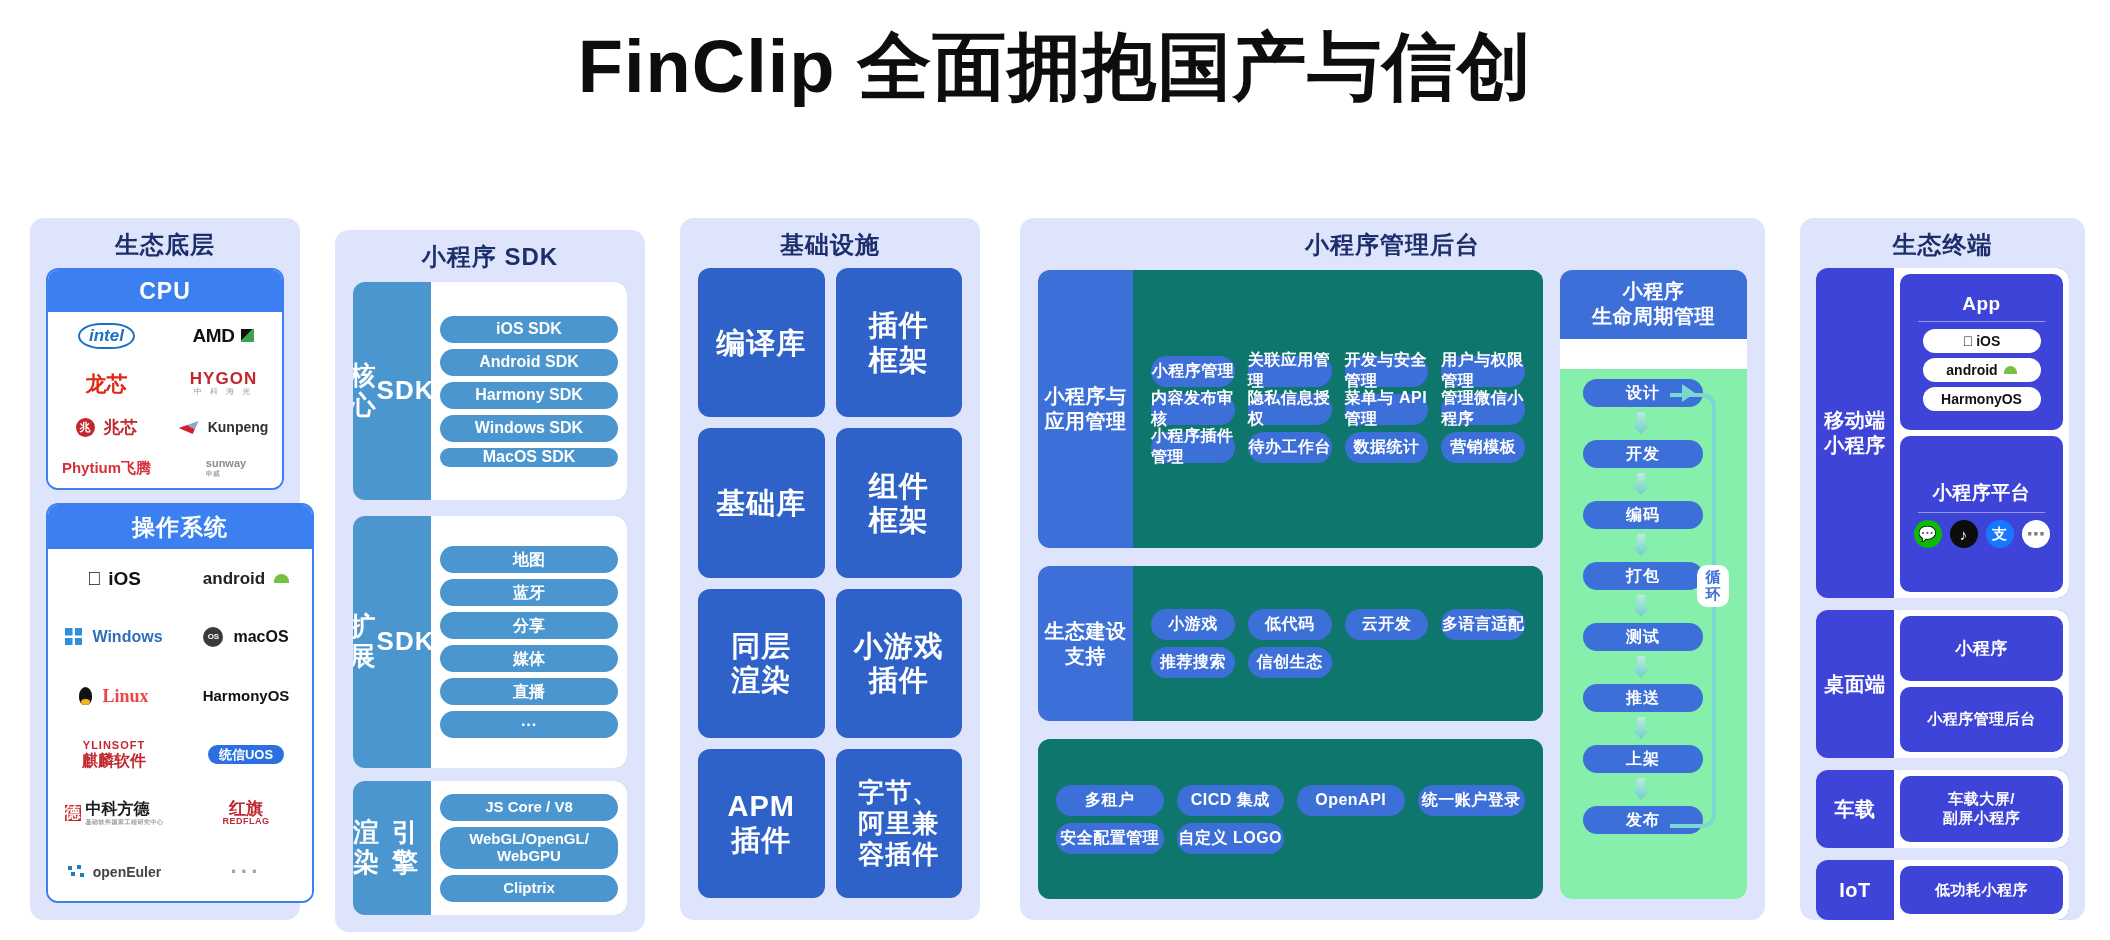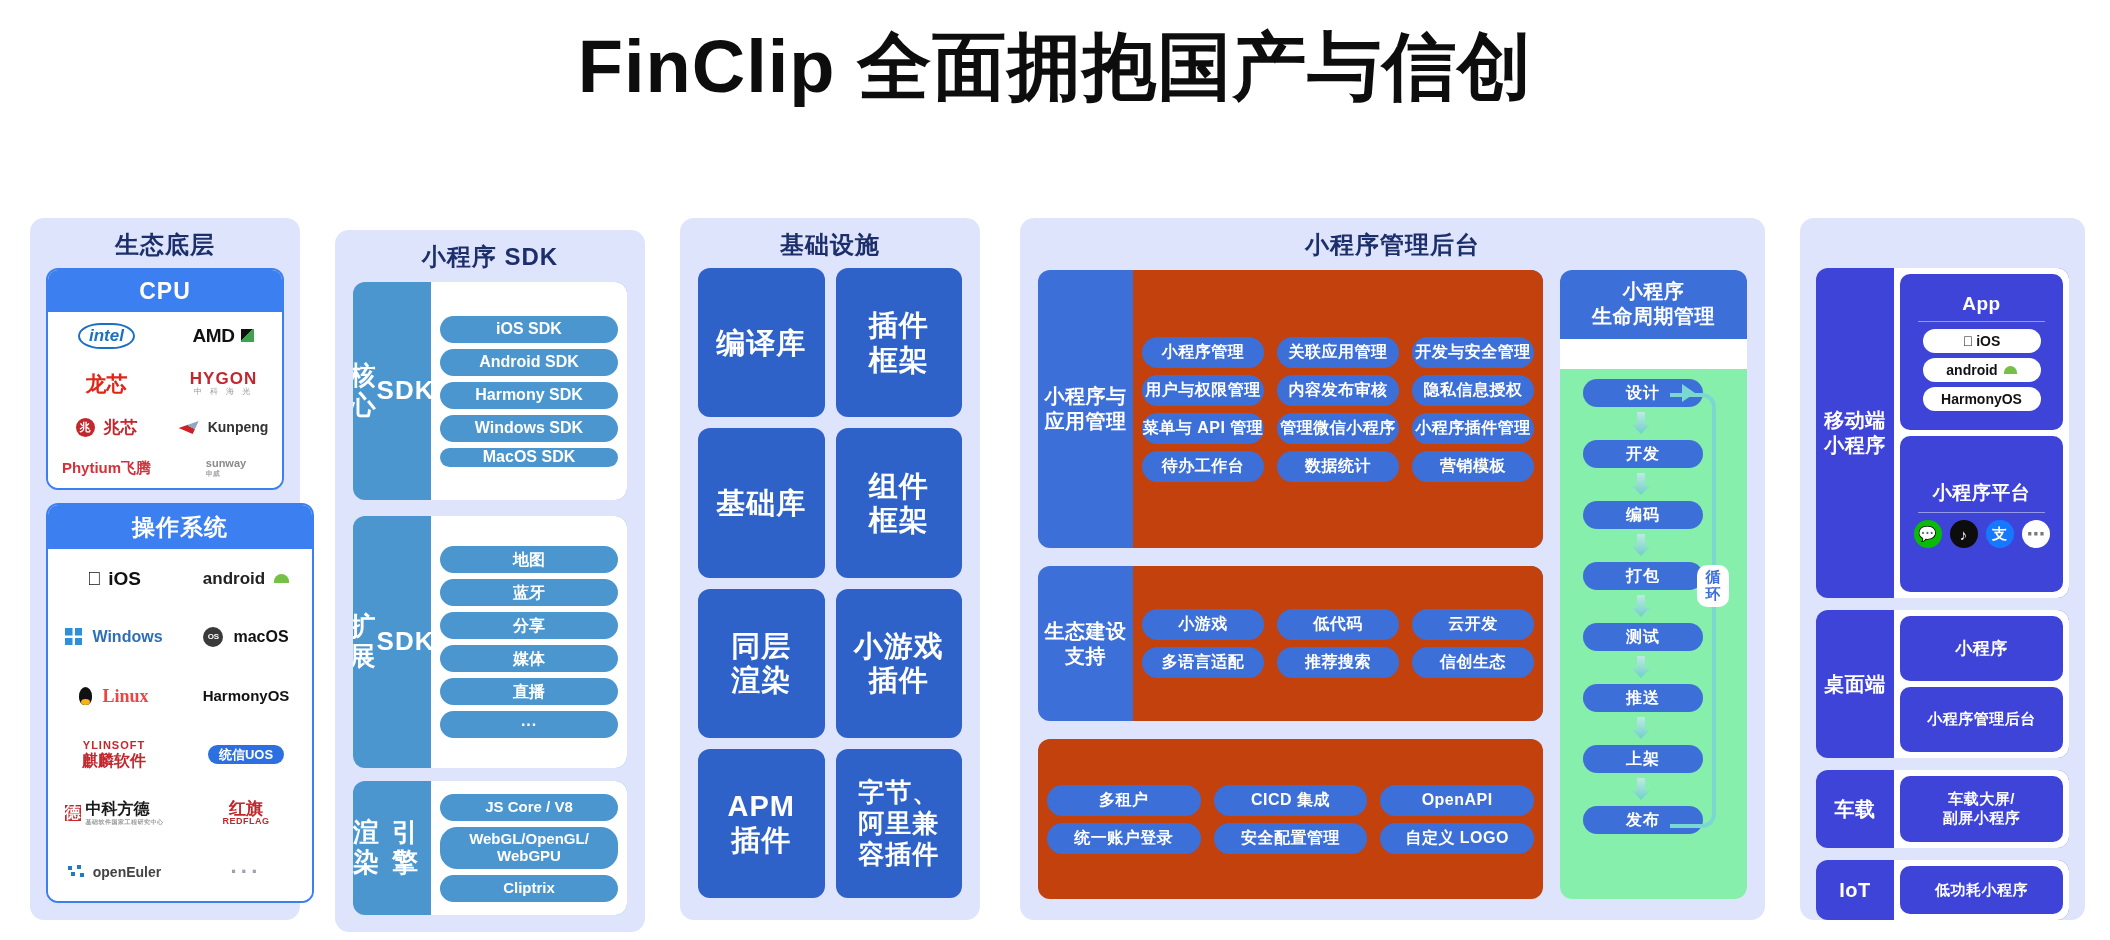--- a/index.html
+++ b/index.html
@@ -149,22 +149,22 @@
   
   .adm-group{
     display:flex;background:#3d6fd8;border-radius:12px;overflow:hidden;box-sizing:border-box;
   }
   .adm-label{
     width:95px;flex:0 0 95px;color:#fff;font-size:20px;font-weight:bold;
     display:flex;flex-direction:column;align-items:center;justify-content:center;
     line-height:1.25;letter-spacing:.5px;
   }
   .adm-items{
-    flex:1;background:#c2410c;display:grid;grid-template-columns:1fr 1fr 1fr;
-    gap:7px 13px;padding:9px 9px;box-sizing:border-box;align-content:center;
+    flex:1;background:#0f766e;display:grid;grid-template-columns:1fr 1fr 1fr 1fr;
+    gap:7px 13px;padding:9px 18px;box-sizing:border-box;align-content:center;
   }
   .adm-pill{
     background:#3d6fd8;color:#fff;border-radius:16px;height:31px;
     display:flex;align-items:center;justify-content:center;
     font-size:16px;font-weight:bold;letter-spacing:.5px;
   }
 
   
   .life{
     position:absolute;background:#fff;border-radius:12px;overflow:hidden;
@@ -481,20 +481,21 @@
         <div class="loop-head" style="left:122px;top:15px;transform:rotate(180deg);"></div>
         <div class="loop-badge" style="left:137px;top:196px;width:26px;">
           <div>循</div>
           <div>环</div>
         </div>
       </div>
     </div>
   </div>
 
   <div class="col" style="left:1800px;top:218px;width:285px;height:702px;">
+    <div class="col-title">生态终端</div>
 
     <div class="term-group" style="position:absolute;left:16px;top:50px;width:253px;height:330px;">
       <div class="term-label">
         <span>移动端</span>
         <span>小程序</span>
       </div>
       <div class="term-right">
         <div class="term-card">
           <div class="term-card-title">App</div>
           <div class="term-sep"></div>

